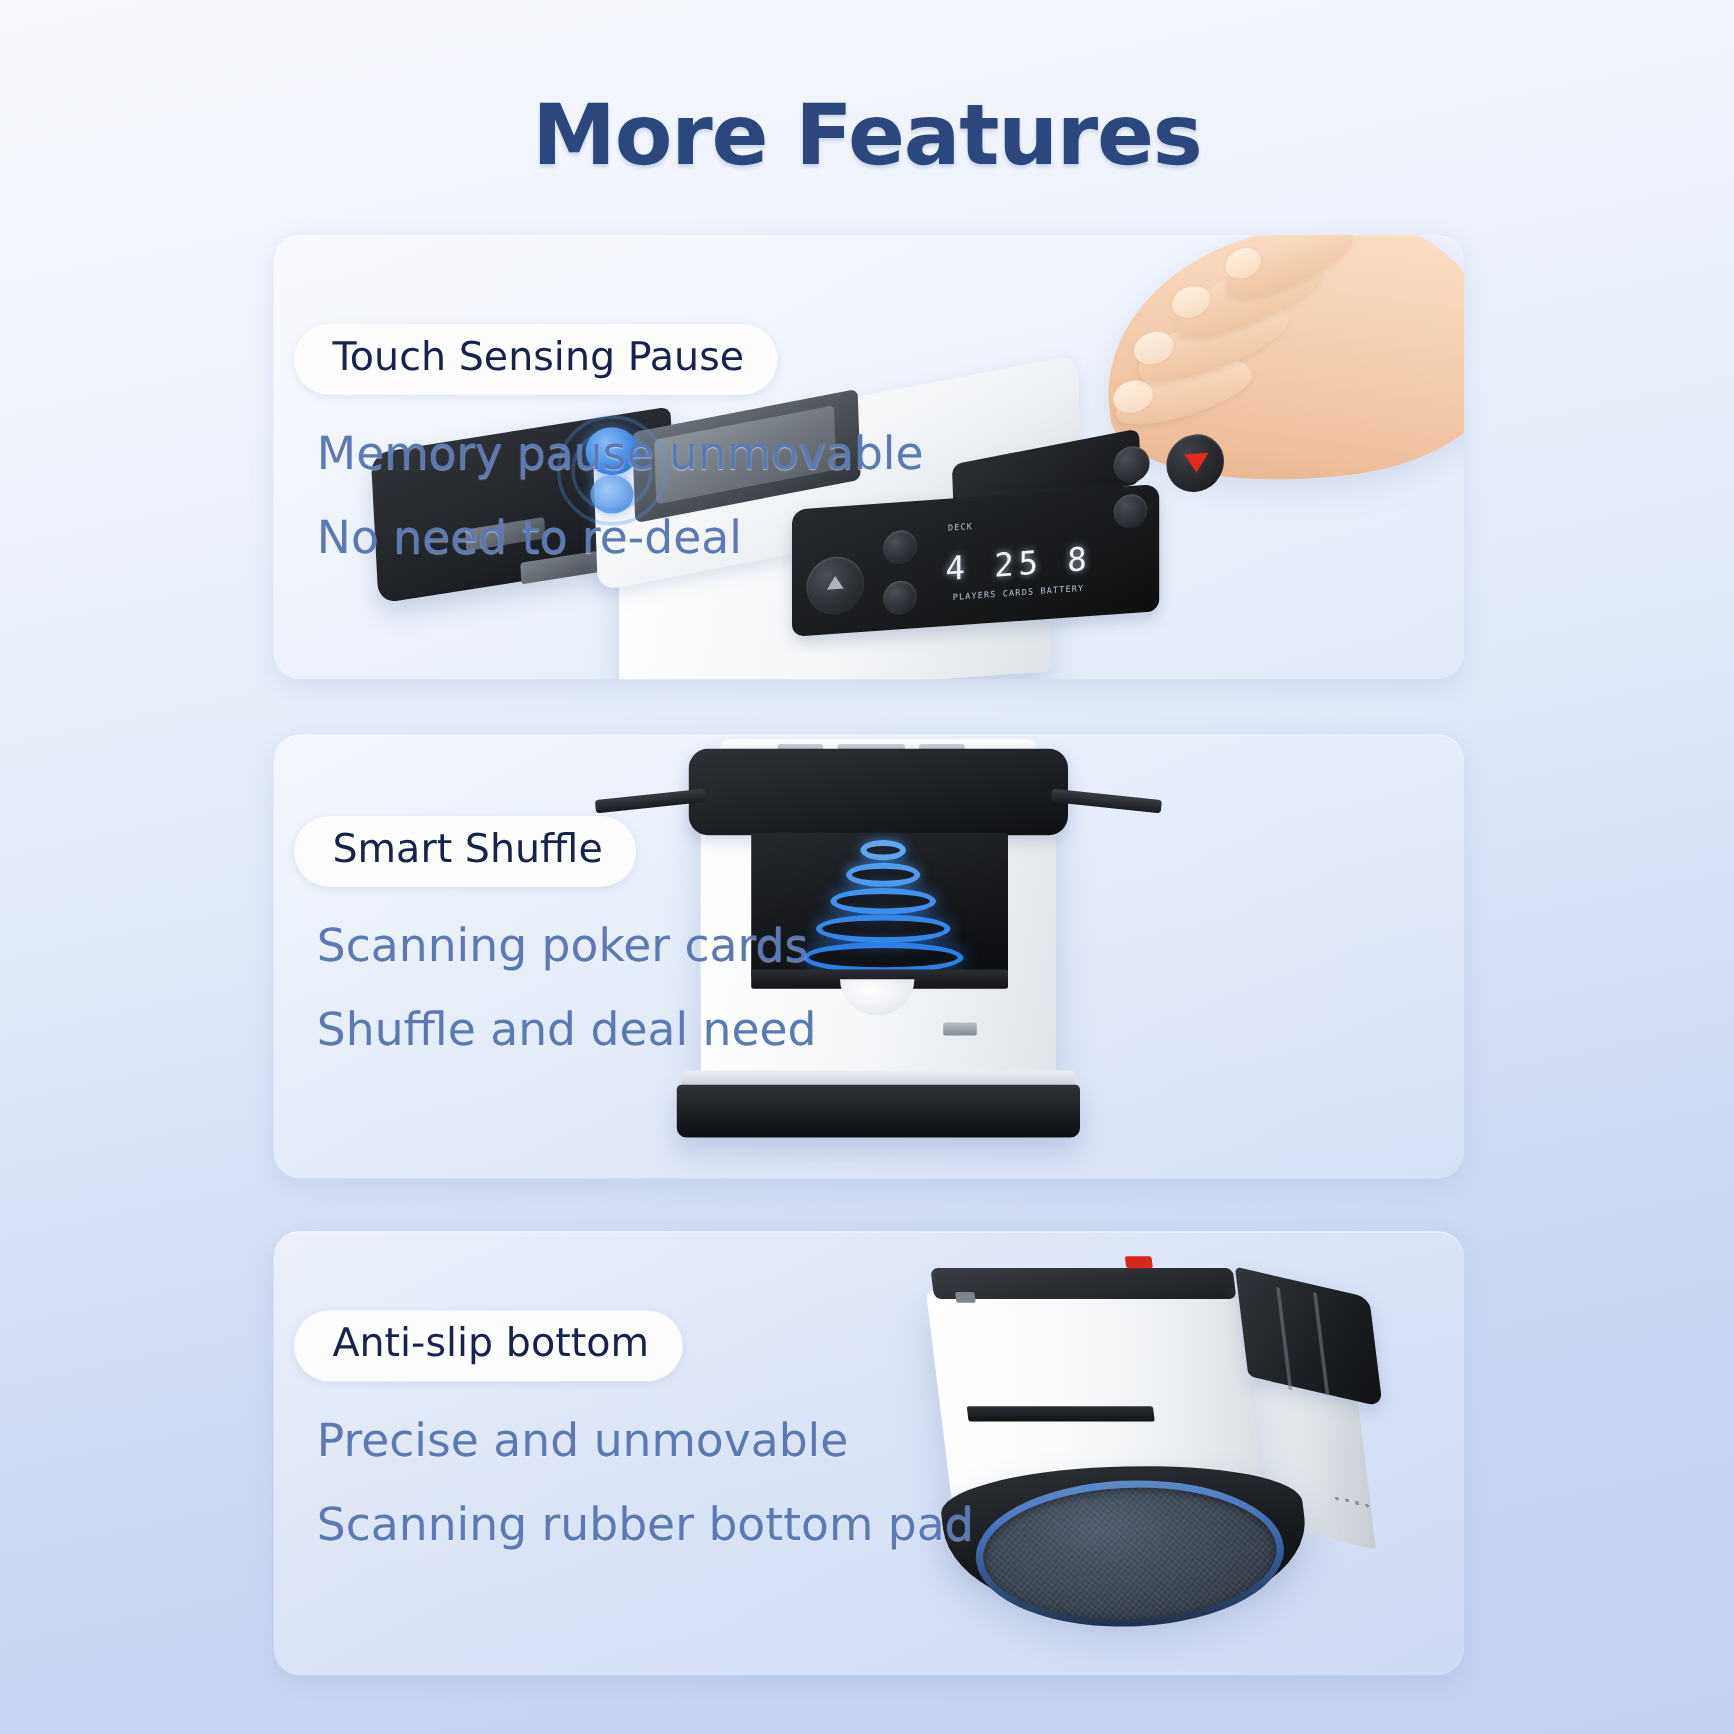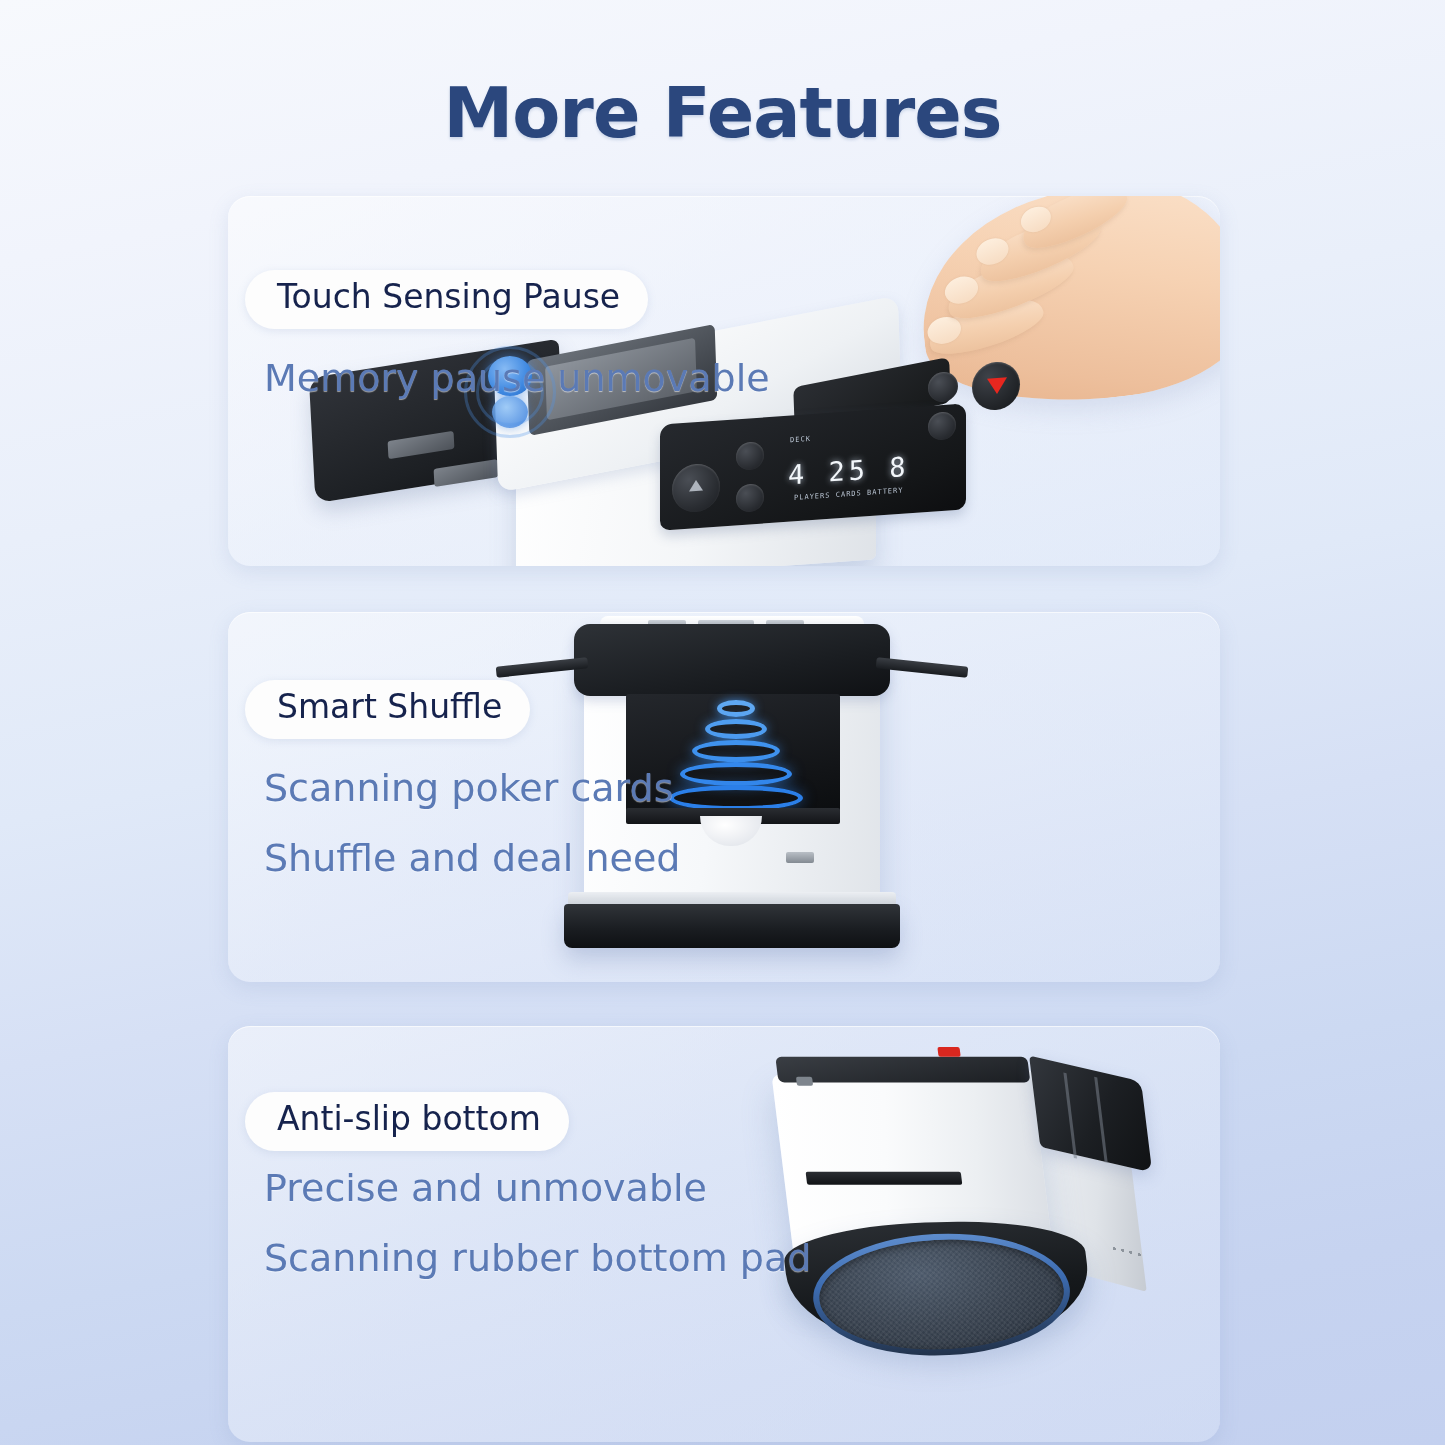--- a/index.html
+++ b/index.html
@@ -64,21 +64,21 @@
         rgba(255,255,255,.50) 0%,
         rgba(243,246,253,.42) 40%,
         rgba(228,236,250,.34) 100%);
     box-shadow:
       0 6px 20px rgba(110,135,185,.16),
       0 1px 0 rgba(255,255,255,.65) inset;
     overflow:visible;
   }
   #card-1 { top:196px;  height:370px; }
   #card-2 { top:612px;  height:370px; }
-  #card-3 { top:1026px; height:416px; }
+  #card-3 { top:1026px; height:370px; }
 
   .card-text-block {
     position:absolute;
     left:0; top:0;
     width:520px;
     z-index:6;
   }
 
   
   .pill-title {
@@ -101,21 +101,21 @@
   .bullet-list { margin:30px 0 0 36px; }
   .bullet-line {
     font-family:"DejaVu Sans", sans-serif;
     font-size:38px;
     color:#5b7ab5;
     line-height:1.0;
     white-space:nowrap;
     margin-bottom:32px;
     text-shadow:0 1px 1px rgba(255,255,255,.55);
   }
-  #card-3 .bullet-list { margin-top:18px; }
+  #card-3 .bullet-list { margin-top:30px; }
 
   
   .art {
     position:absolute;
     overflow:hidden;
     border-radius:22px;
     z-index:2;
   }
 
   
@@ -546,20 +546,21 @@
         <div class="ring" id="tg-r2"></div>
         <div id="tg-dot-a"></div>
         <div id="tg-dot-b"></div>
       </div>
     </div>
 
     <div class="card-text-block">
       <div class="pill-title">Touch Sensing Pause</div>
       <div class="bullet-list">
         <div class="bullet-line">Memory pause unmovable</div>
+        <div class="bullet-line">No need to re-deal</div>
       </div>
     </div>
   </div>
 
   <div class="feature-card" id="card-2">
 
     <div class="art" id="art-2">
       <div id="dev2-shell"></div>
       <div id="dev2-capwhite"></div>
       <div class="cap-notch" id="cn1"></div>

